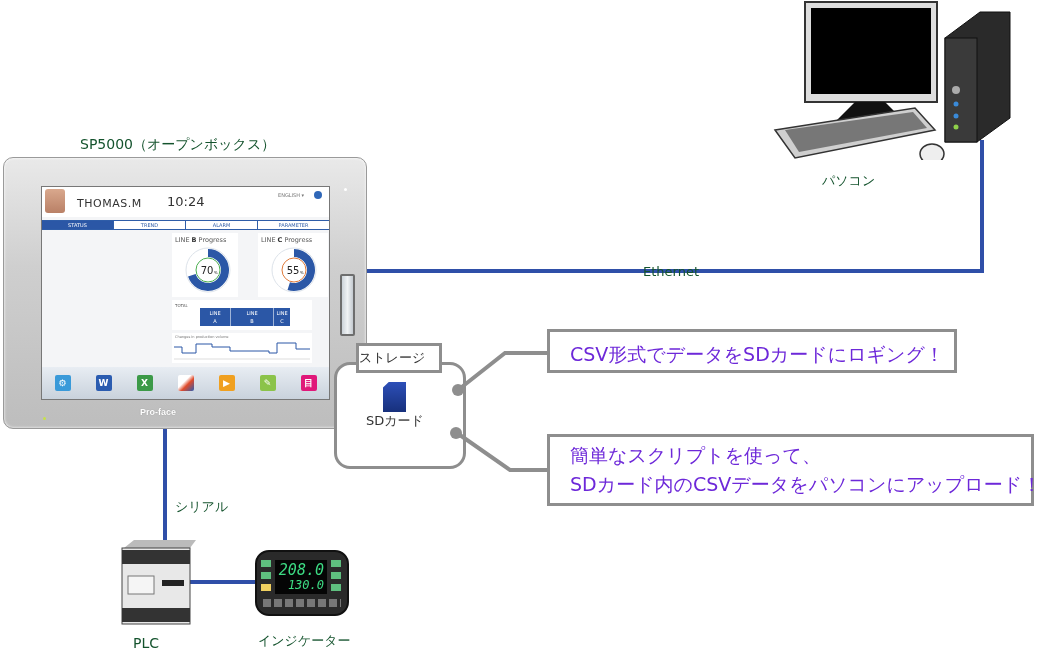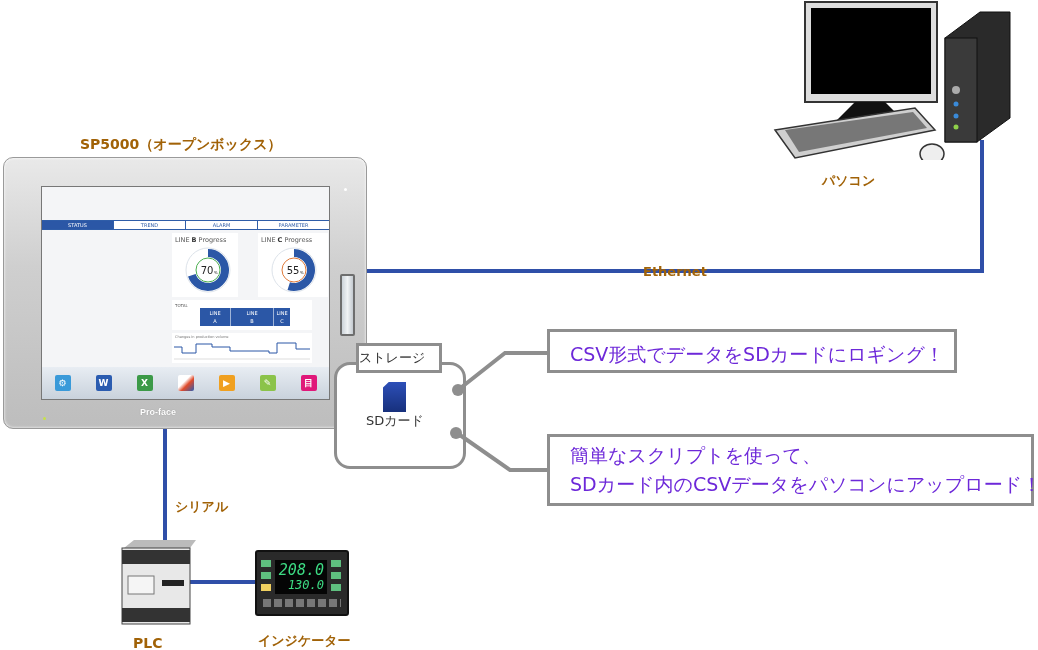--- a/index.html
+++ b/index.html
@@ -1,18 +1,18 @@
 <!DOCTYPE html>
 <html><head>
 <meta charset="utf-8">
 <style>
   html,body{margin:0;padding:0;background:#fff;}
   body{width:1038px;height:650px;position:relative;overflow:hidden;font-family:"DejaVu Sans","Liberation Sans",sans-serif;color:#333;}
   .abs{position:absolute;}
-  .label{font-size:13px;color:#a16207;white-space:nowrap;font-weight:bold;}
+  .label{font-size:13px;color:#14532d;white-space:nowrap;}
   .wire{position:absolute;background:#2f4fa8;}
   
   .hmi{left:3px;top:157px;width:362px;height:270px;border-radius:10px;
        background:linear-gradient(180deg,#e9e9e9 0%,#cfcfcf 40%,#bdbdbd 100%);
        border:1px solid #9a9a9a;box-shadow:inset 0 0 3px #fff;}
   .screen{left:41px;top:186px;width:287px;height:212px;background:#f4f5f7;border:1px solid #777;overflow:hidden;}
   .hdr{left:0;top:0;width:287px;height:30px;background:#fff;}
   .avatar{left:3px;top:2px;width:20px;height:24px;border-radius:3px;background:linear-gradient(180deg,#d9a88d,#b98066);}
   .uname{left:35px;top:10px;font-size:11px;color:#333;letter-spacing:.5px;}
   .time{left:125px;top:7px;font-size:13px;color:#333;}
@@ -51,20 +51,27 @@
 
 <div class="abs label" style="left:80px;top:136px;font-size:14px;">SP5000（オープンボックス）</div>
 
 <div class="abs hmi"></div>
 <div class="abs slot"></div>
 <div class="abs" style="left:43px;top:417px;width:3px;height:3px;border-radius:50%;background:#c7e24a;"></div>
 <div class="abs" style="left:344px;top:188px;width:3px;height:3px;border-radius:50%;background:#fff;"></div>
 <div class="abs brand">Pro-face</div>
 
 <div class="abs screen">
+  <div class="abs hdr">
+    <div class="abs avatar"></div>
+    <div class="abs uname">THOMAS.M</div>
+    <div class="abs time">10:24</div>
+    <div class="abs lang">ENGLISH ▾</div>
+    <div class="abs gear"></div>
+  </div>
   <div class="abs tabs">
     <div class="tab active">STATUS</div>
     <div class="tab">TREND</div>
     <div class="tab">ALARM</div>
     <div class="tab" style="border-right:none;">PARAMETER</div>
   </div>
 
 
   <div class="abs panel" style="left:130px;top:46px;width:66px;height:64px;">
     <div class="abs ptitle" style="left:3px;top:3px;">
@@ -174,21 +181,21 @@
 <svg class="abs" style="left:118px;top:538px;" width="78" height="90" viewBox="0 0 78 90">
   <polygon points="6,10 16,2 78,2 72,10" fill="#bbb"></polygon>
   <rect x="4" y="10" width="68" height="76" fill="#e8e8e8" stroke="#444"></rect>
   <rect x="4" y="12" width="68" height="14" fill="#333"></rect>
   <rect x="4" y="70" width="68" height="14" fill="#333"></rect>
   <rect x="10" y="38" width="26" height="18" fill="#f5f5f5" stroke="#777"></rect>
   <rect x="44" y="42" width="22" height="6" fill="#222"></rect>
 </svg>
 <div class="abs label" style="left:133px;top:635px;font-size:14px;">PLC</div>
 
-<div class="abs" style="left:255px;top:550px;width:90px;height:62px;background:#2a2a2a;border:2px solid #111;border-radius:3px;">
+<div class="abs" style="left:255px;top:550px;width:90px;height:62px;background:#2a2a2a;border:2px solid #111;border-radius:14px;">
   <div class="abs" style="left:18px;top:8px;width:52px;height:34px;background:#050505;">
     <div class="abs" style="right:3px;top:1px;font-size:15px;color:#3ddc84;font-family:'DejaVu Sans Mono',monospace;font-style:italic;">208.0</div>
     <div class="abs" style="right:3px;top:18px;font-size:12px;color:#3ddc84;font-family:'DejaVu Sans Mono',monospace;font-style:italic;">130.0</div>
   </div>
   <div class="abs" style="left:4px;top:8px;width:10px;height:7px;background:#5fbf7f;"></div>
   <div class="abs" style="left:4px;top:20px;width:10px;height:7px;background:#5fbf7f;"></div>
   <div class="abs" style="left:4px;top:32px;width:10px;height:7px;background:#f0d060;"></div>
   <div class="abs" style="left:74px;top:8px;width:10px;height:7px;background:#5fbf7f;"></div>
   <div class="abs" style="left:74px;top:20px;width:10px;height:7px;background:#5fbf7f;"></div>
   <div class="abs" style="left:74px;top:32px;width:10px;height:7px;background:#5fbf7f;"></div>

